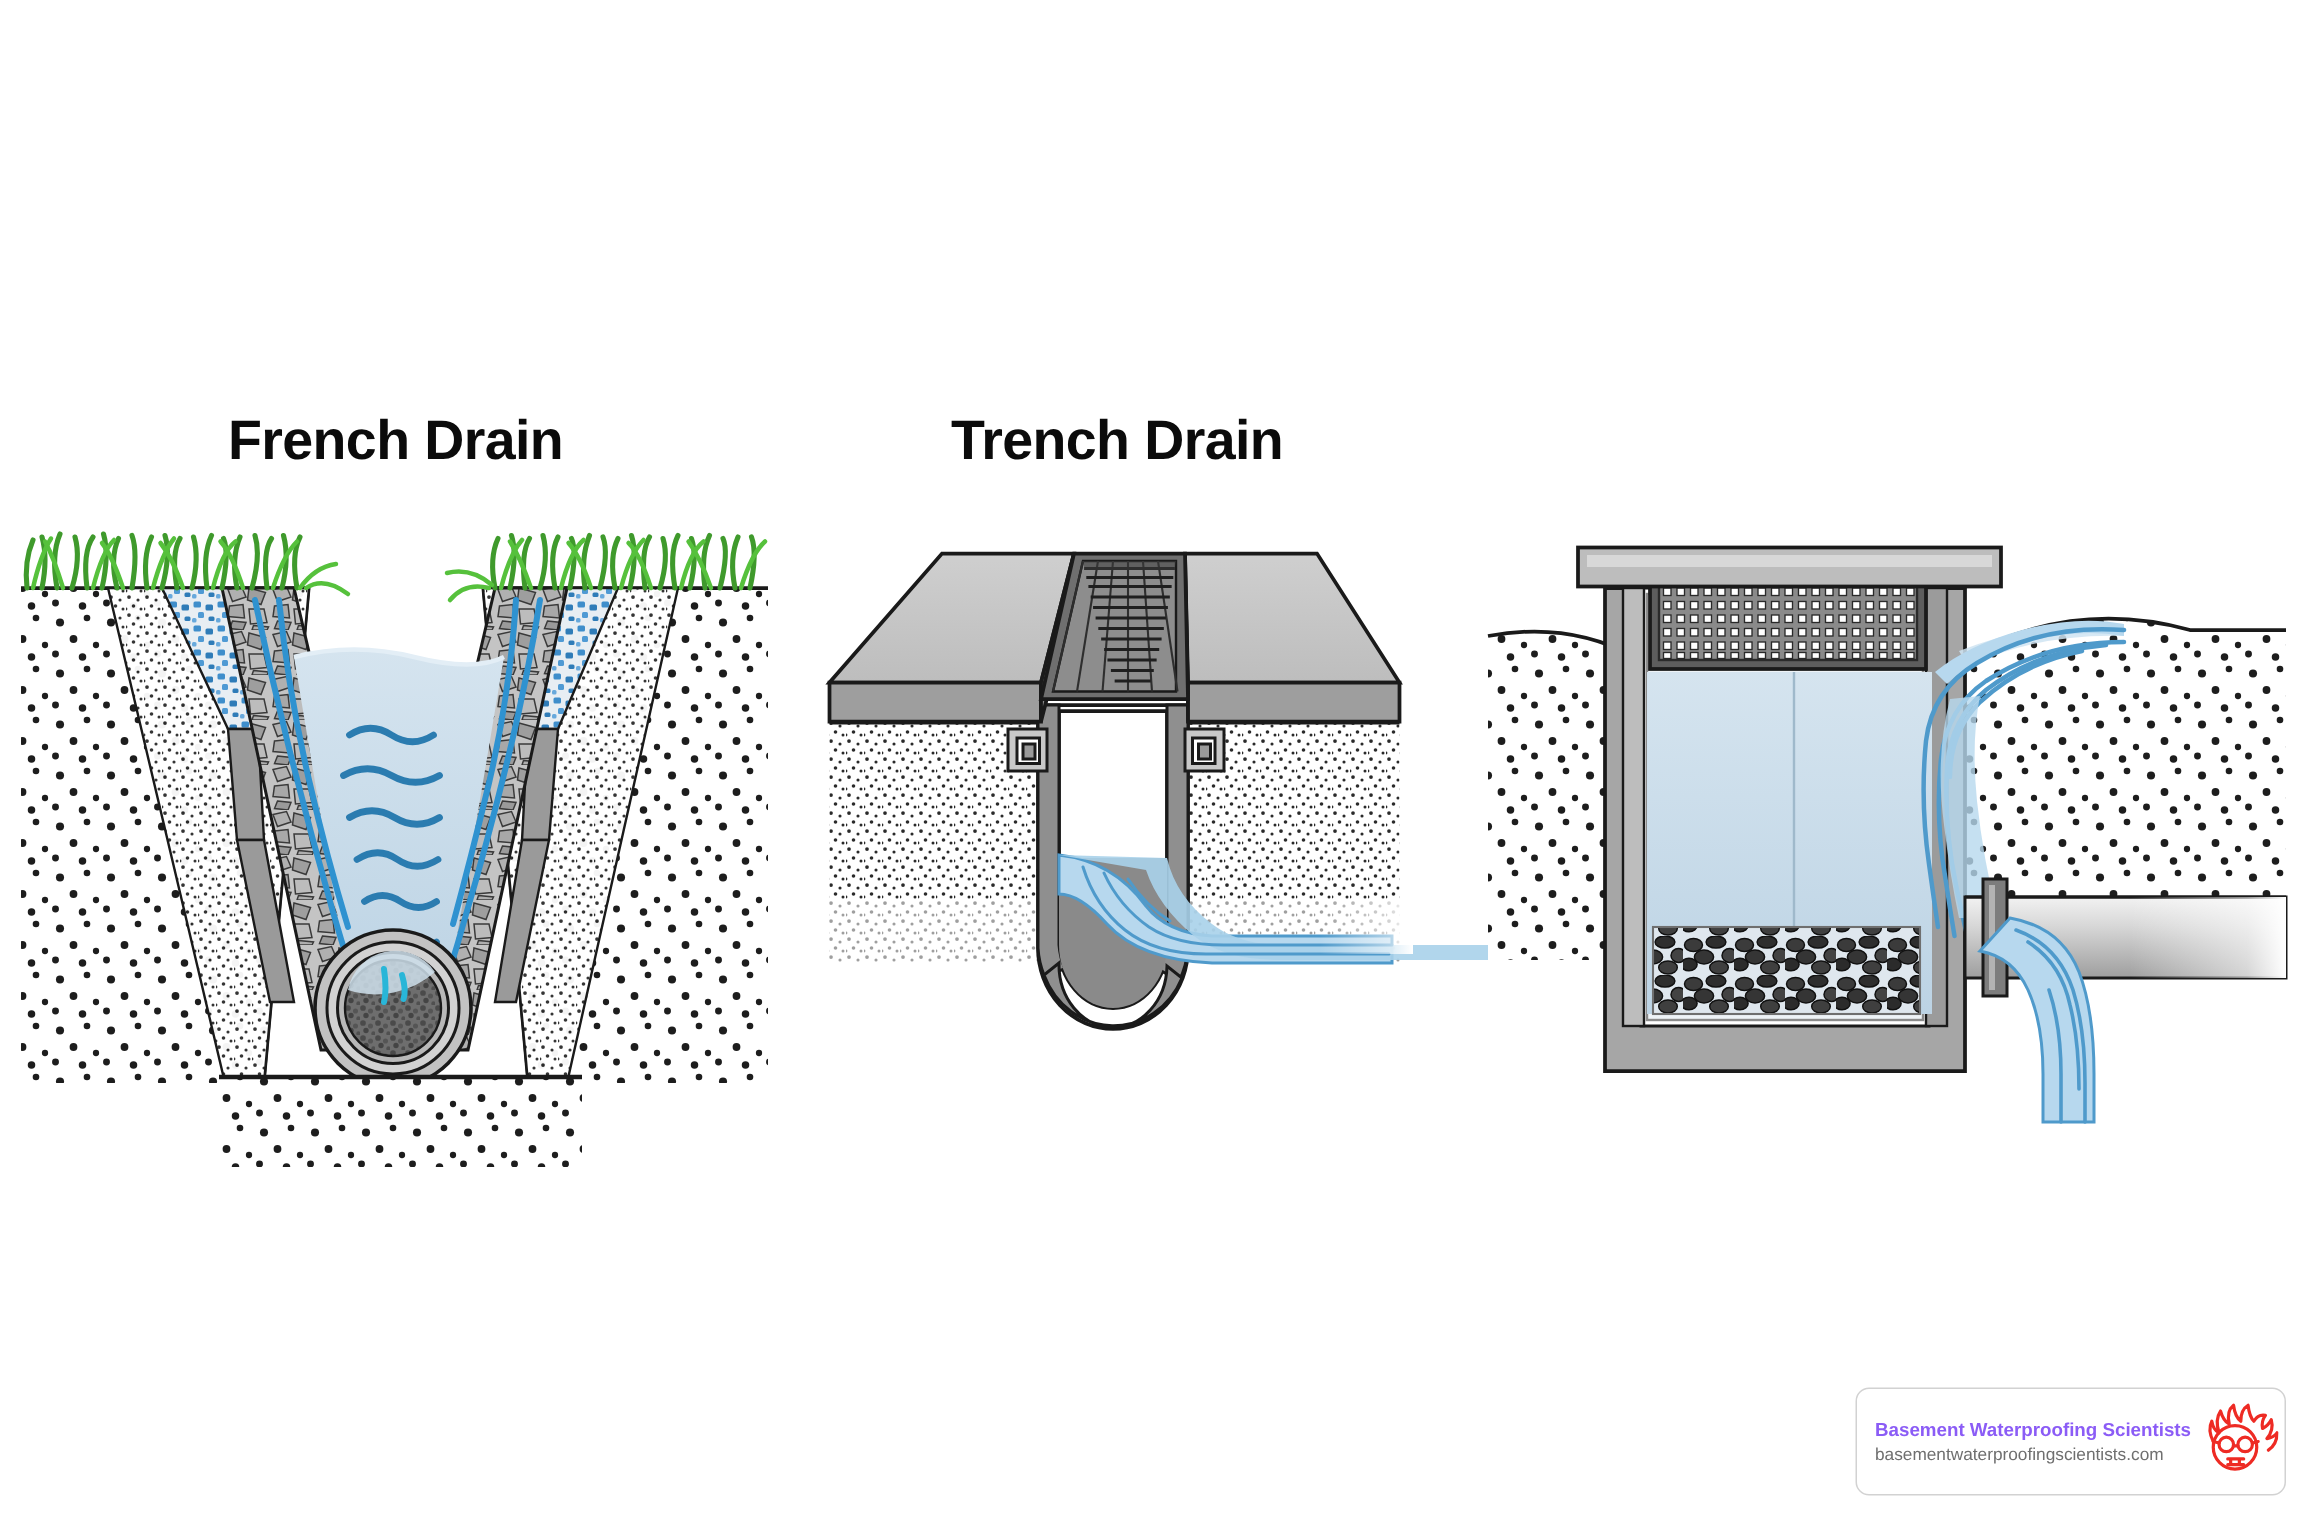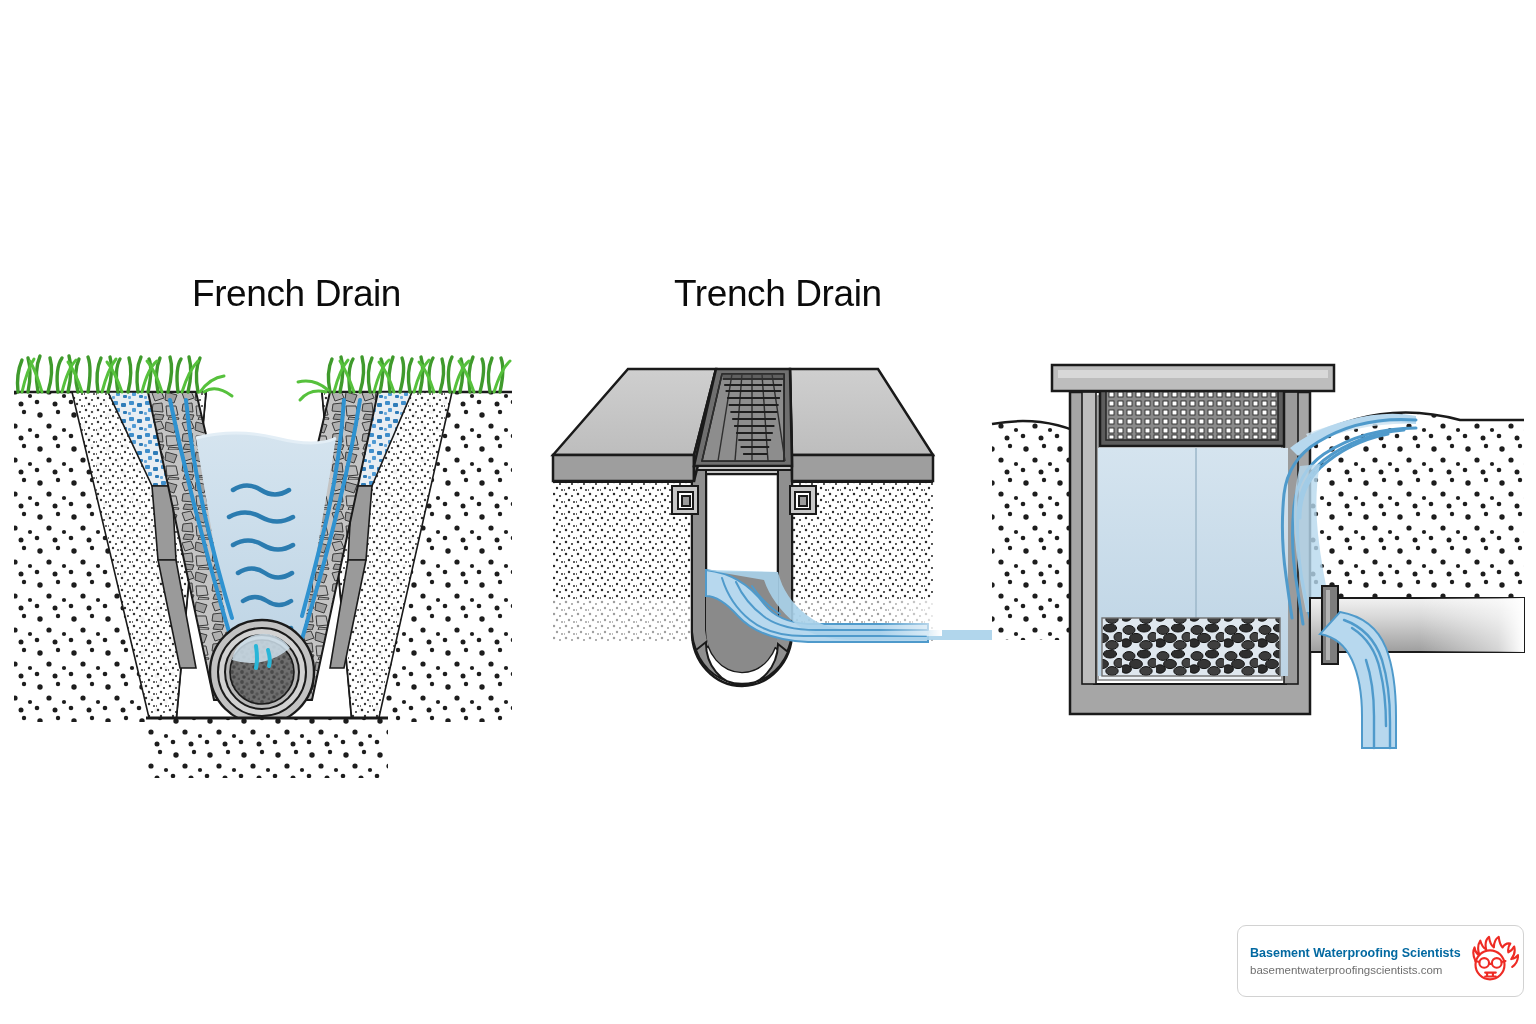--- a/index.html
+++ b/index.html
@@ -2,42 +2,41 @@
 <html><head>
 <meta charset="utf-8">
 <style>
   html,body{margin:0;padding:0;background:#ffffff;}
   body{width:1536px;height:1024px;position:relative;overflow:hidden;
        font-family:"Liberation Sans",sans-serif;}
   .stage{position:absolute;inset:0;width:1536px;height:1024px;}
   .panel-title{
     position:absolute;
     font-family:"Liberation Sans",sans-serif;
-    font-weight:normal;
+    font-weight:bold;
     font-size:37px;
     letter-spacing:-0.4px;
     color:#0b0b0b;
     white-space:nowrap;
-    margin-left:40px;
   }
   #title-french{left:152px;top:273px;}
   #title-trench{left:634px;top:273px;}
   #title-catch{left:1108px;top:273px;}
 
   .diagram{position:absolute;left:0;top:0;}
 
   
   .watermark{
     position:absolute;left:1237px;top:925px;width:287px;height:72px;
     border:1px solid #d2d2d2;border-radius:9px;background:#ffffff;
     box-sizing:border-box;
     display:flex;align-items:center;
   }
   .wm-text{padding-left:12px;flex:1;}
-  .wm-title{font-size:12.5px;font-weight:bold;color:#0369a1;line-height:17px;white-space:nowrap;}
+  .wm-title{font-size:12.5px;font-weight:bold;color:#8b5cf6;line-height:17px;white-space:nowrap;}
   .wm-url{font-size:11.5px;color:#6f6f6f;line-height:16px;white-space:nowrap;}
   .wm-logo{width:58px;height:58px;margin-right:8px;flex:0 0 auto;}
 </style>
 </head>
 <body>
 
 <div class="stage">
 
   <div class="panel-title" id="title-french">French Drain</div>
   <div class="panel-title" id="title-trench">Trench Drain</div>

